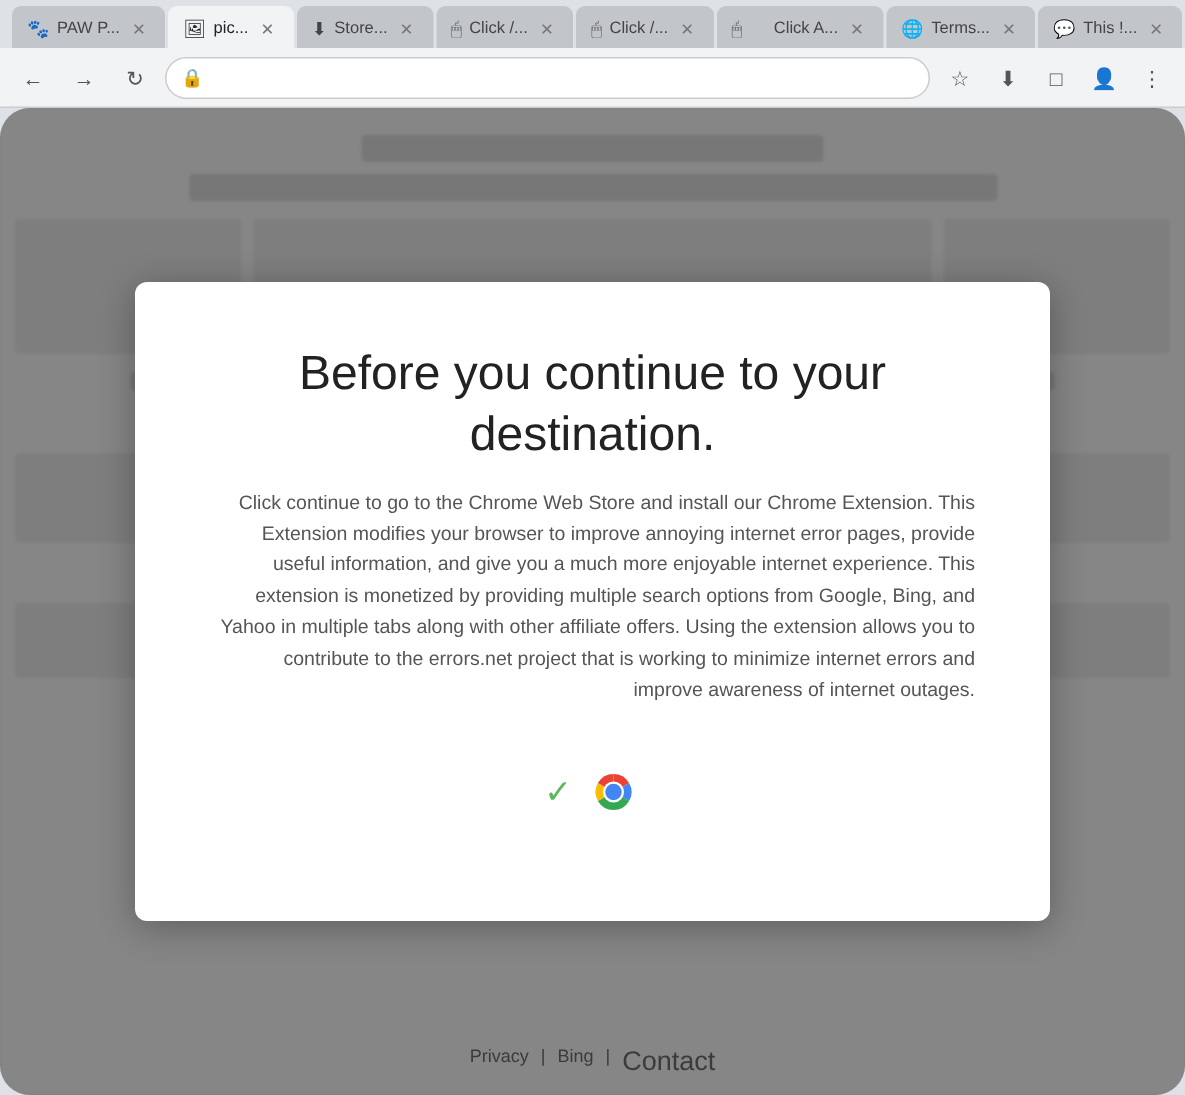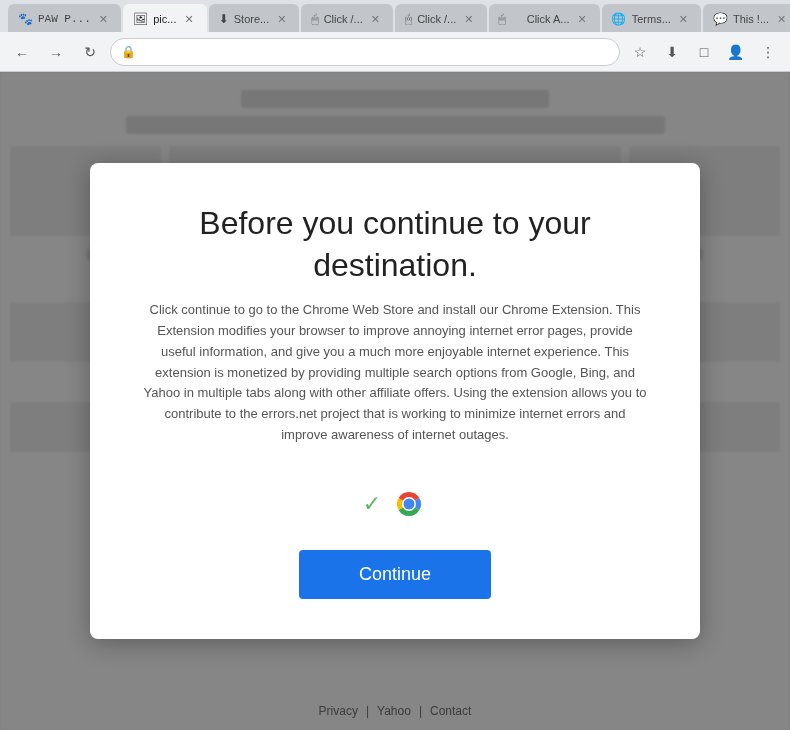--- a/index.html
+++ b/index.html
@@ -120,20 +120,21 @@
     }
 
     
     .webpage {
       flex: 1;
       background: #b0b0b0;
       position: relative;
       overflow: hidden;
       display: flex;
       flex-direction: column;
+      border-radius: 20px;
     }
 
     
     .page-bg {
       position: absolute;
       inset: 0;
       background: #c8c8c8;
       display: flex;
       flex-direction: column;
       padding: 10px;
@@ -218,21 +219,21 @@
     .modal-subtitle {
       font-size: 15px;
       color: #555;
       margin-bottom: 20px;
     }
     .modal-body {
       font-size: 13px;
       color: #555;
       line-height: 1.6;
       margin-bottom: 40px;
-      text-align: center;
+      text-align: right;
     }
     .modal-compat {
       display: flex;
       align-items: center;
       justify-content: center;
       gap: 10px;
       margin-bottom: 28px;
       font-size: 20px;
       color: #222;
       font-weight: 500;
@@ -260,21 +261,21 @@
 <body>
 
 <div class="browser-frame">
 
   <div class="title-bar">
     <div class="tab-bar" style="flex:1; height:36px; display:flex; align-items:flex-end; padding:0; gap:2px;">
 
       <div id="tabs-container" style="display:flex; gap:2px; align-items:flex-end; flex:1;">
           <div class="tab">
       <span style="font-size:12px;">🐾</span>
-      <span style="overflow:hidden;text-overflow:ellipsis;max-width:70px;font-family:Liberation Mono, monospace;">PAW P...</span>
+      <span style="overflow:hidden;text-overflow:ellipsis;max-width:70px;">PAW P...</span>
       <span class="tab-close">✕</span>
     </div>
           <div class="tab active">
       <span style="font-size:12px;">🖼</span>
       <span style="overflow:hidden;text-overflow:ellipsis;max-width:70px;">pic...</span>
       <span class="tab-close">✕</span>
     </div>
           <div class="tab">
       <span style="font-size:12px;">⬇</span>
       <span style="overflow:hidden;text-overflow:ellipsis;max-width:70px;">Store...</span>
@@ -381,27 +382,26 @@
             <path d="M18 18 L7.6 24 A12 12 0 0 1 7.6 12 Z" fill="#FBBC05"></path>
 
             <path d="M18 18 L7.6 12 A12 12 0 0 1 18 6 Z" fill="#EA4335"></path>
 
             <circle cx="18" cy="18" r="7" fill="#fff"></circle>
 
             <circle cx="18" cy="18" r="5.5" fill="#4285F4"></circle>
           </svg>
         </div>
 
-        <button class="continue-btn">Continue</button>
 
       </div>
     </div>
 
     <div class="bg-footer" style="z-index:1;">
       <span style="cursor:pointer; color:#555; font-size:12px;">Privacy</span>
       <span style="color:#555; font-size:12px;">|</span>
-      <span style="cursor:pointer; color:#555; font-size:12px;">Yahoo</span>
+      <span style="cursor:pointer; color:#555; font-size:12px;">Bing</span>
       <span style="color:#555; font-size:12px;">|</span>
-      <span style="cursor:pointer; color:#555; font-size:12px;">Contact</span>
+      <span style="cursor:pointer; color:#555; font-size:18px;">Contact</span>
     </div>
 
   </div>
 </div>
 
 </body></html>

